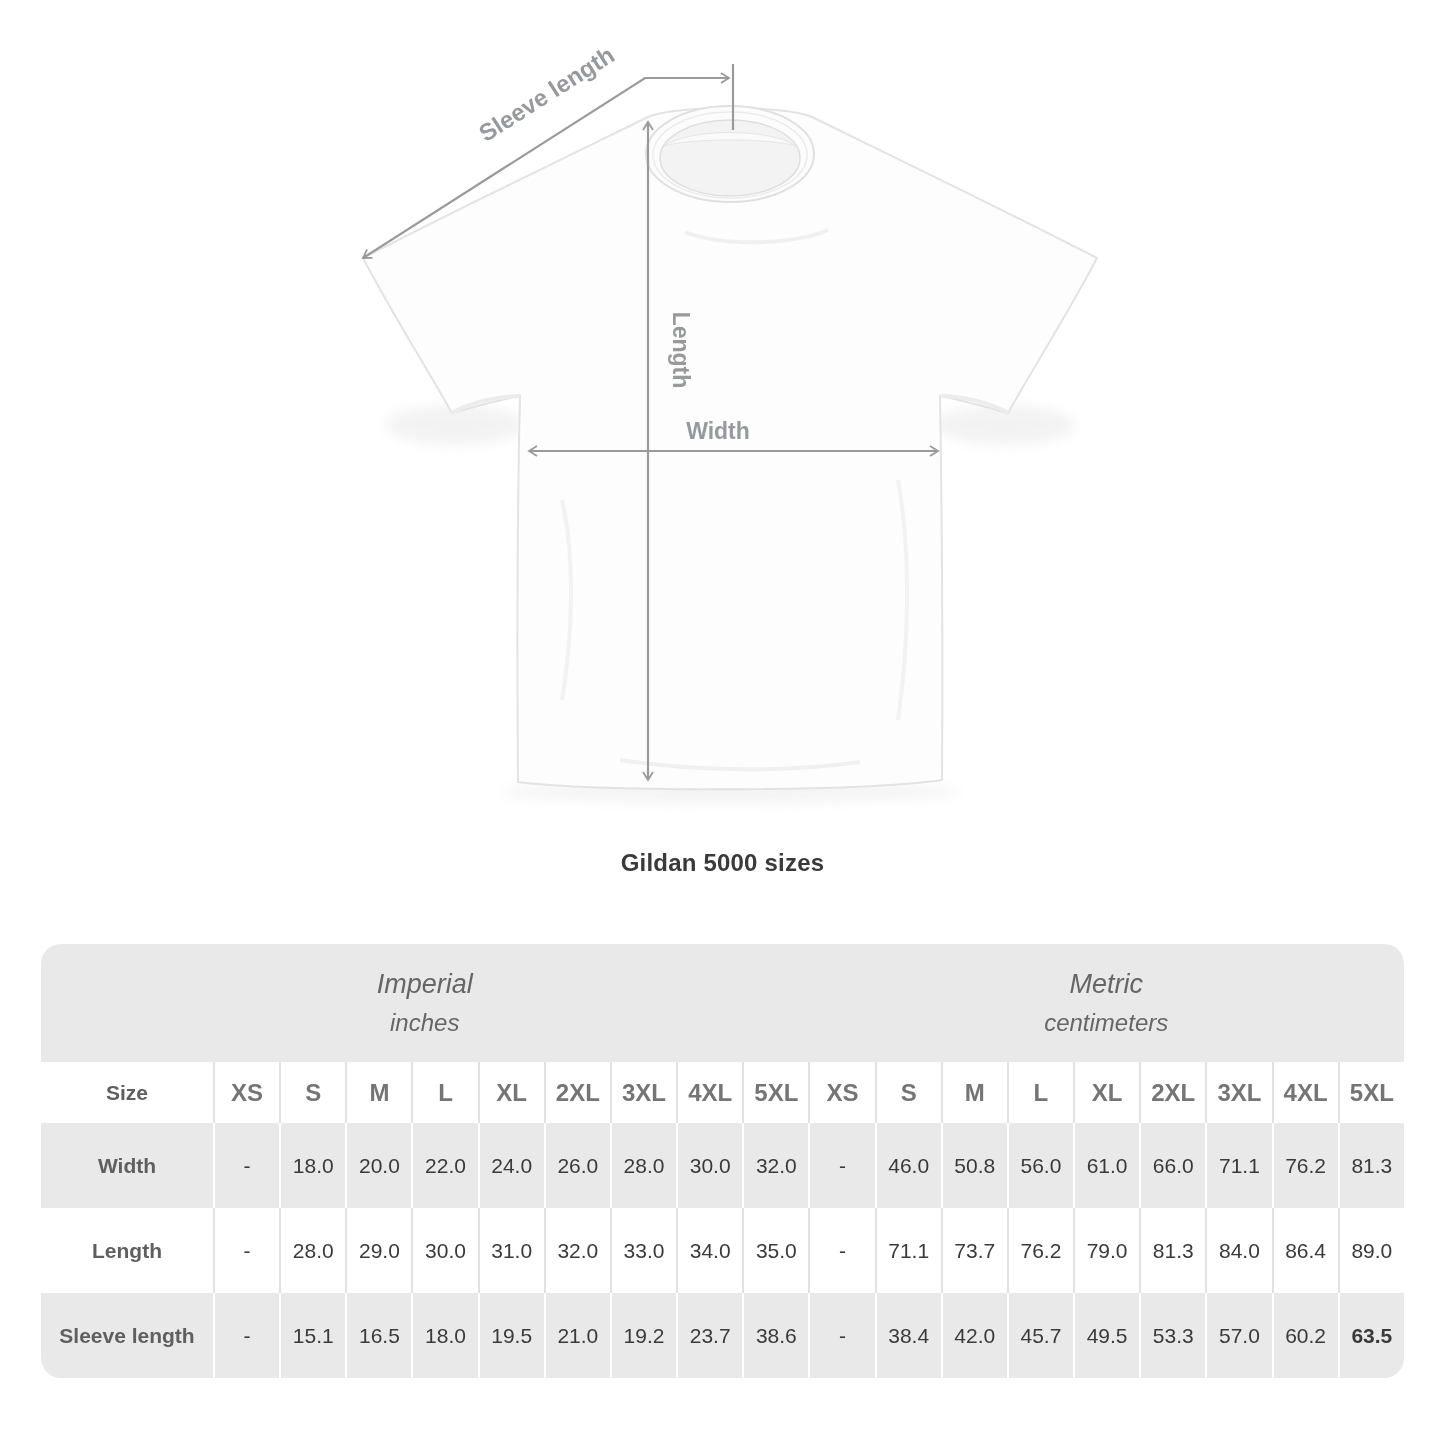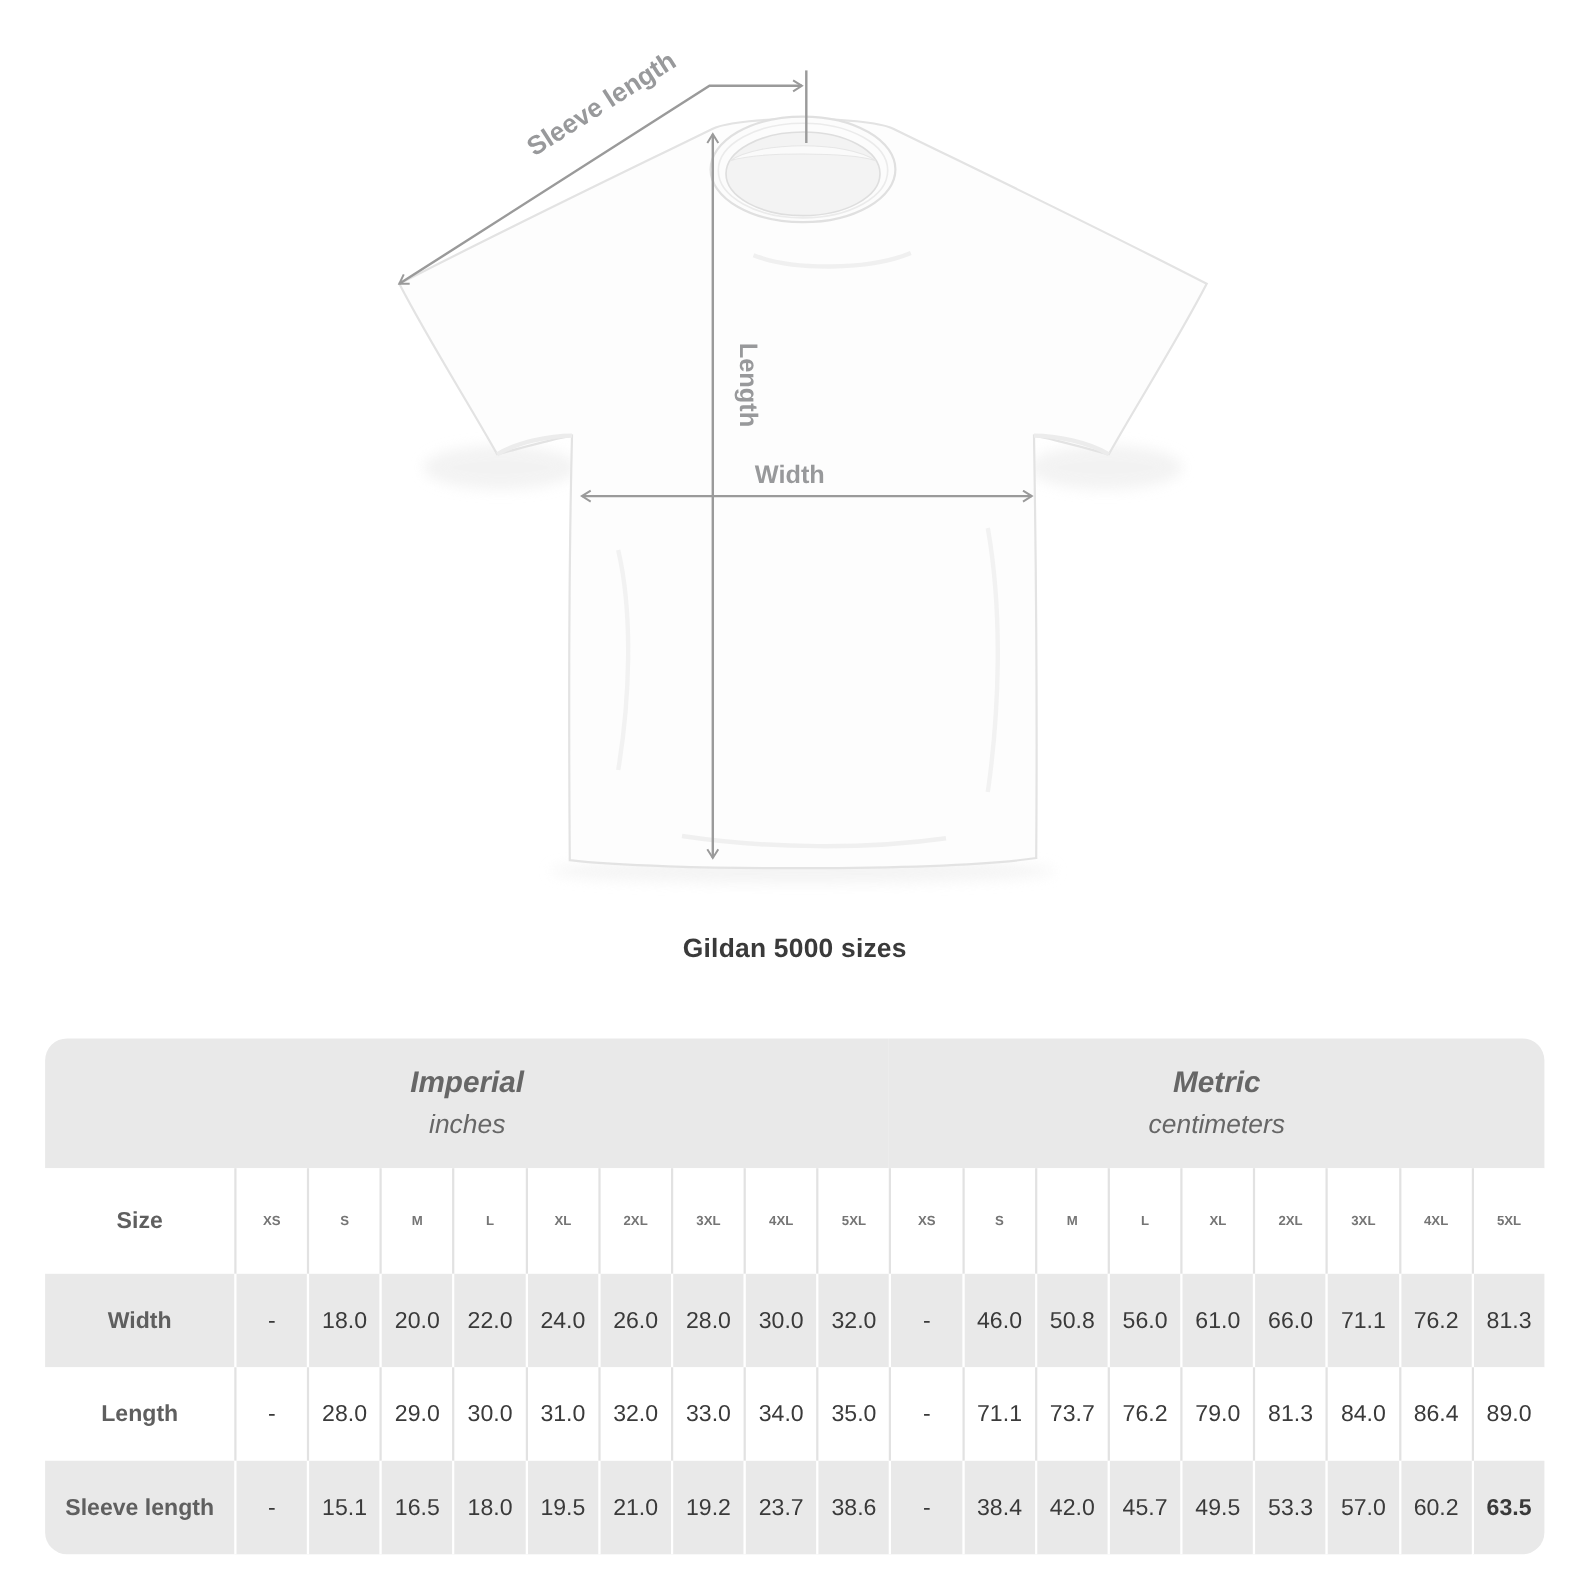--- a/index.html
+++ b/index.html
@@ -27,34 +27,34 @@
     border-collapse:separate; border-spacing:0; table-layout:fixed;
   }
   .size-table td, .size-table th {
     text-align:center; vertical-align:middle; overflow:hidden;
   }
   
   .size-table thead tr { height:118px; }
   .size-table .band { background:#e9e9e9; }
   .size-table .band-left  { border-top-left-radius:20px; }
   .size-table .band-right { border-top-right-radius:20px; }
-  .group-name { font-size:27px; font-weight:bold; font-style:italic; color:#666666; }
+  .group-name { font-size:27px; font-weight:normal; font-style:italic; color:#666666; }
   .group-unit { margin-top:9px; font-size:24px; font-style:italic; color:#666666; }
 
   
-  .size-table tbody tr.size-row { height:96px; }
+  .size-table tbody tr.size-row { height:61px; }
   .size-table tbody tr { height:85px; }
   .size-table tbody td { border-left:2px solid #e2e2e2; }
   .size-table tbody tr.gray td { border-left-color:#ffffff; }
   .size-table tbody tr.gray td, .size-table tbody tr.gray th { background:#e9e9e9; }
   .size-table tbody tr.white td, .size-table tbody tr.white th { background:#ffffff; }
   .size-table tbody tr:last-child th { border-bottom-left-radius:20px; }
   .size-table tbody tr:last-child td:last-child { border-bottom-right-radius:20px;font-weight:bold; }
 
-  .size-head { font-size:12px; font-weight:bold; color:#757575; }
+  .size-head { font-size:24px; font-weight:bold; color:#757575; }
   .row-label { font-size:21px; font-weight:bold; color:#5f5f5f; }
   .val { font-size:21px; font-weight:normal; color:#3a3a3a; }
 </style>
 </head>
 <body>
 
 <div class="canvas">
 
   <div class="diagram-wrap">
     <svg viewBox="0 0 1445 825">

